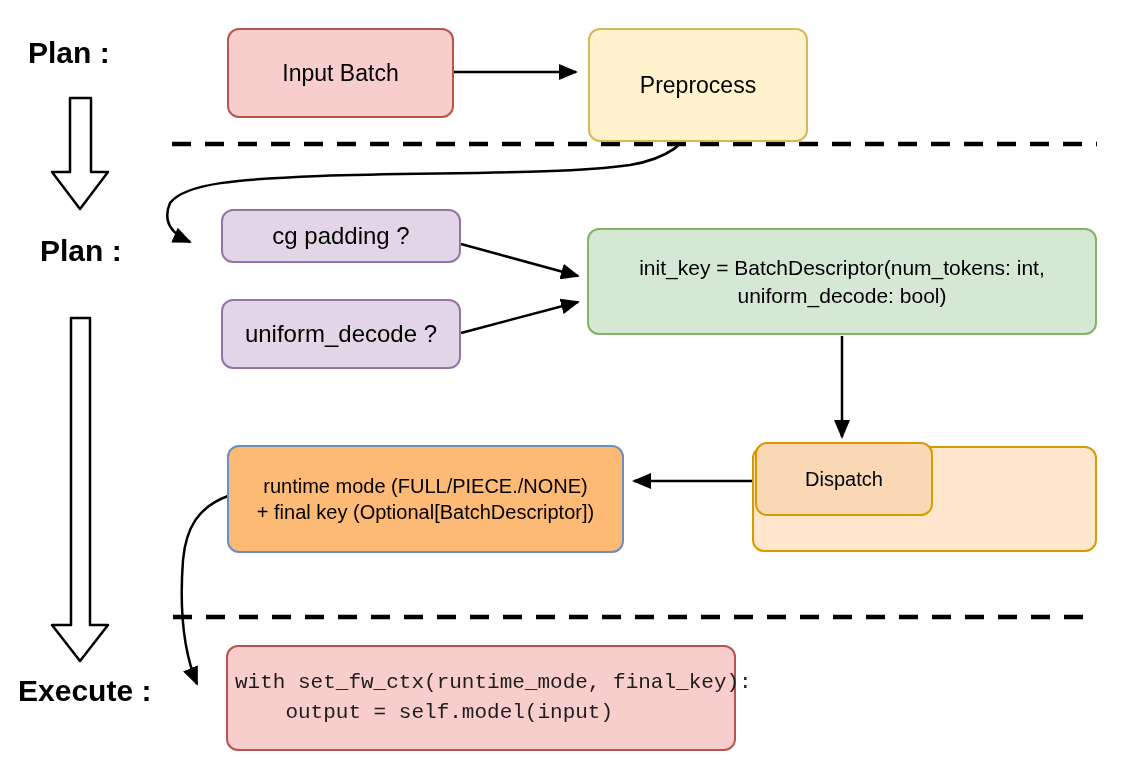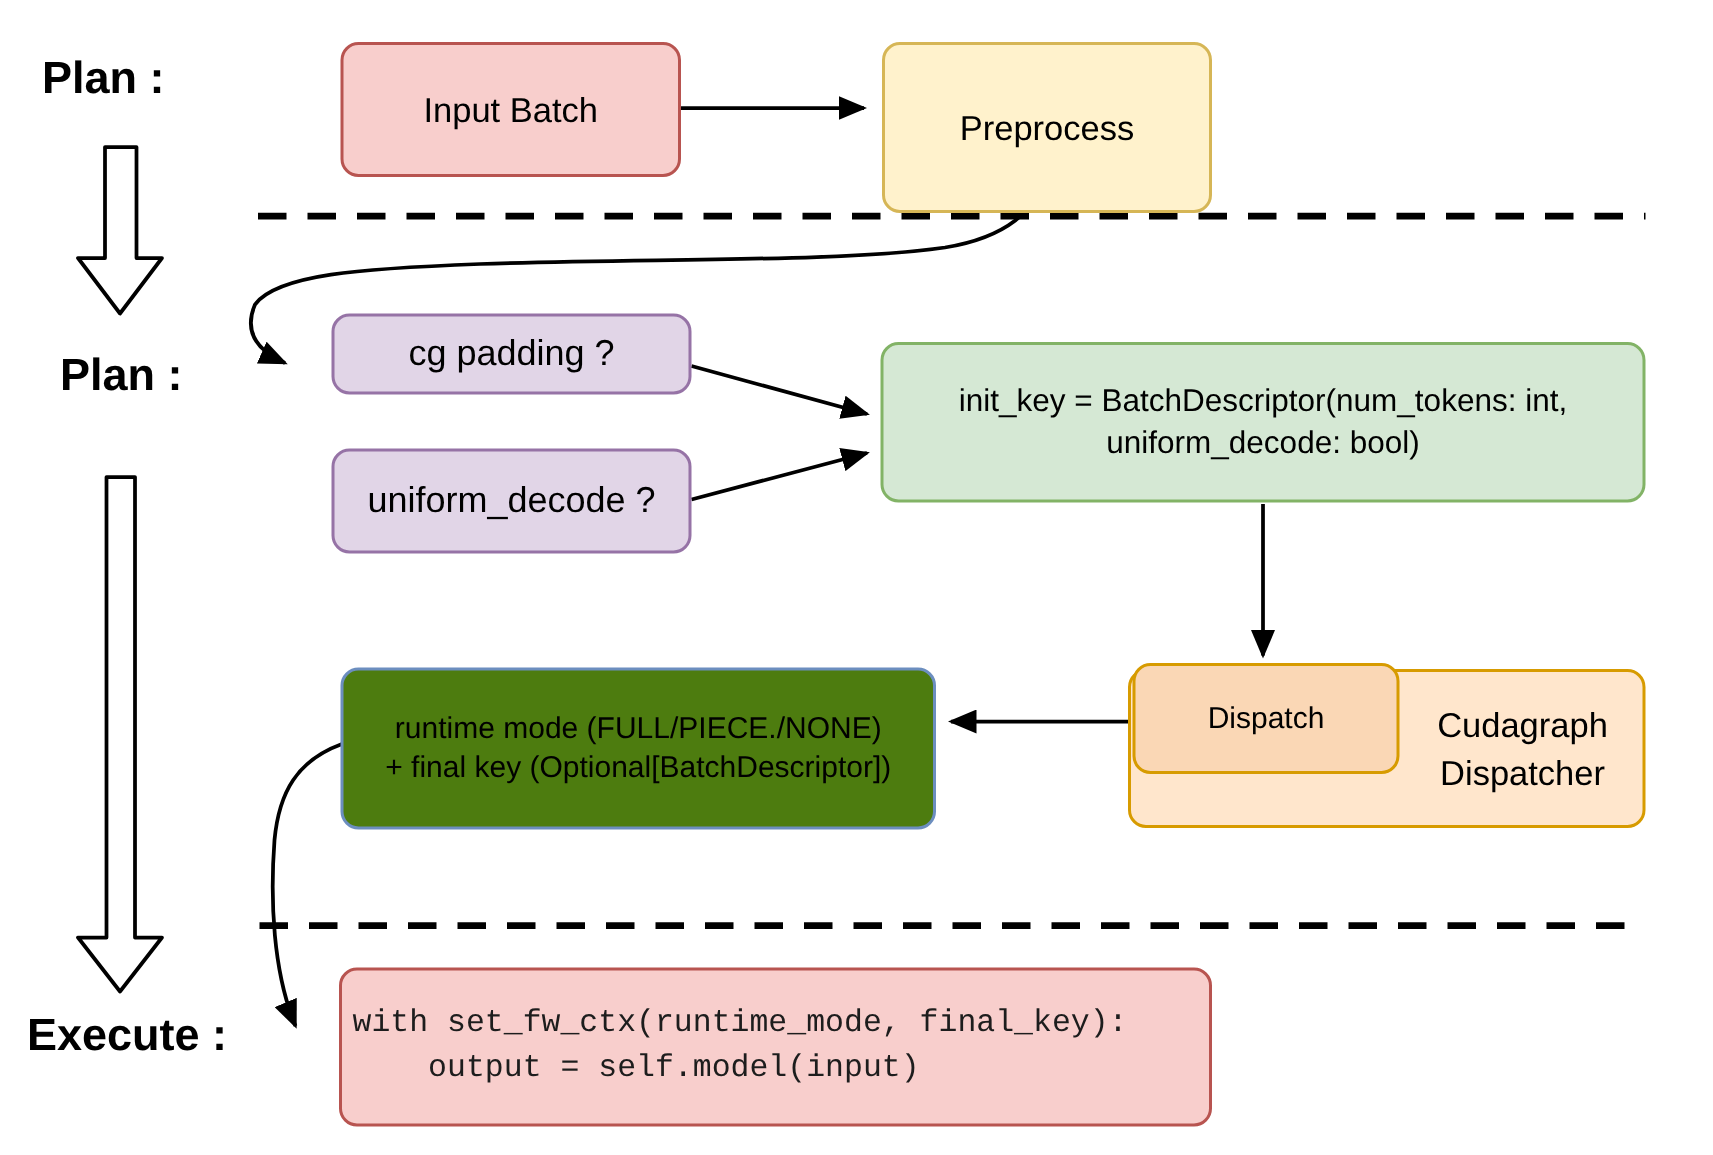--- a/index.html
+++ b/index.html
@@ -11,21 +11,21 @@
   .node{
     position:absolute;box-sizing:border-box;border:2px solid #000;border-radius:12px;
     display:flex;flex-direction:column;align-items:center;justify-content:center;
     text-align:center;line-height:1.32;
   }
   .stage-label{position:absolute;font-weight:bold;font-size:30px;line-height:1;white-space:nowrap;}
   .red    {background:#F8CECC;border-color:#B85450;}
   .yellow {background:#FFF2CC;border-color:#D6B656;}
   .purple {background:#E1D5E7;border-color:#9673A6;}
   .green  {background:#D5E8D4;border-color:#82B366;}
-  .blue   {background:#4d7c0f;border-color:#6C8EBF;}
+  .blue   {background:#fdba74;border-color:#6C8EBF;}
   .orange-light{background:#FFE6CC;border-color:#D79B00;}
   .orange-dark {background:#FAD7B5;border-color:#D79B00;}
   .fs23{font-size:23px;}
   .fs24{font-size:24px;}
   .fs21{font-size:21px;}
   .fs20{font-size:20px;}
   .codebox{
     align-items:flex-start;justify-content:center;text-align:left;
     font-family:"Liberation Mono","DejaVu Sans Mono",monospace;
     font-size:21px;line-height:1.42;color:#1d1d1d;padding-left:7px;
@@ -78,31 +78,27 @@
   <div class="node purple fs24" style="left:221px;top:299px;width:240px;height:70px;">
     <div>uniform_decode ?</div>
   </div>
 
   <div class="node green fs21" style="left:587px;top:228px;width:510px;height:107px;">
     <div>init_key = BatchDescriptor(num_tokens: int,</div>
     <div>uniform_decode: bool)</div>
   </div>
 
   <div class="node orange-light" style="left:752px;top:446px;width:345px;height:106px;"></div>
-  <div class="cud-label" style="left:935px;top:452px;width:160px;height:94px;">
-    <div>Cudagraph</div>
-    <div>Dispatcher</div>
-  </div>
   <div class="node orange-dark fs20" style="left:755px;top:442px;width:178px;height:74px;">
     <div>Dispatch</div>
   </div>
 
   <div class="node blue fs20" style="left:227px;top:445px;width:397px;height:108px;">
     <div>runtime mode (FULL/PIECE./NONE)</div>
     <div>+ final key (Optional[BatchDescriptor])</div>
   </div>
 
-  <div class="node red codebox" style="left:226px;top:645px;width:582px;height:106px;">
+  <div class="node red codebox" style="left:226px;top:645px;width:510px;height:106px;">
     <div>with set_fw_ctx(runtime_mode, final_key):</div>
     <div>    output = self.model(input)</div>
   </div>
 
 </div>
 
 </body></html>

